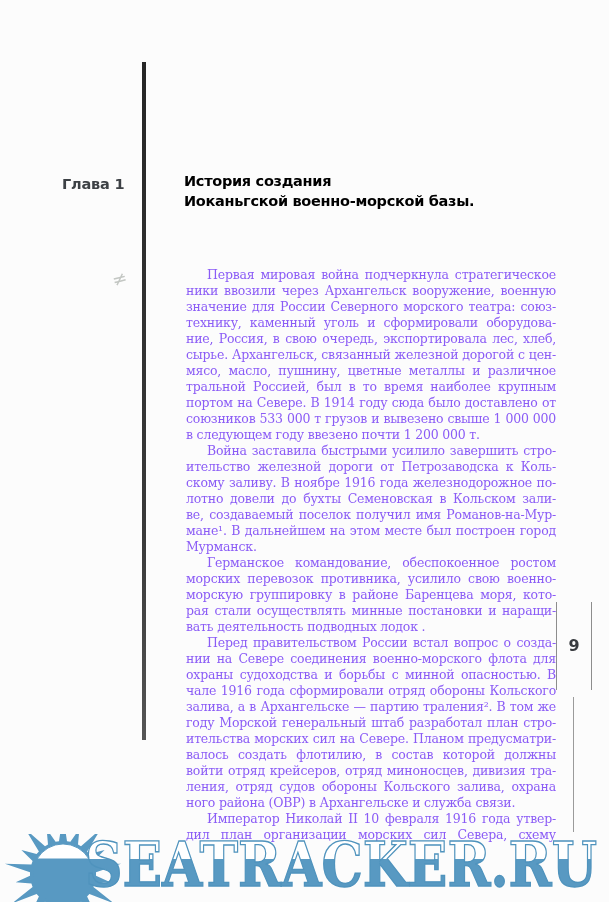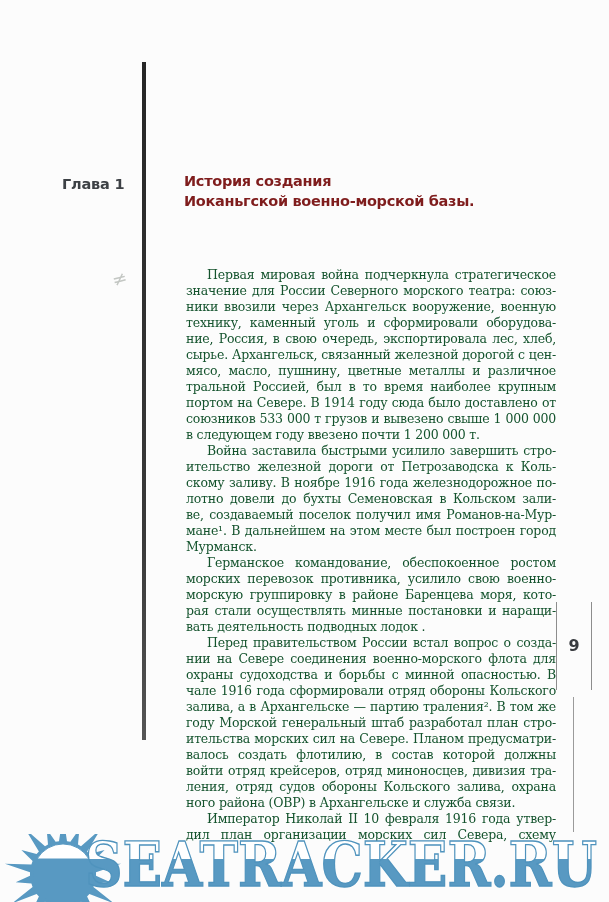--- a/index.html
+++ b/index.html
@@ -18,35 +18,35 @@
   }
   .vrule {
     position: absolute; left: 142px; top: 62px;
     width: 4px; height: 678px;
     background: linear-gradient(#262626, #3a3a3a 70%, #555);
   }
   .heading {
     position: absolute; left: 184px; top: 171px;
     font-family: "DejaVu Sans", "Liberation Sans", sans-serif;
     font-weight: 700; font-size: 14.5px; line-height: 20px;
-    color: #7f1d1d; letter-spacing: -0.3px;
+    color: #000000; letter-spacing: -0.3px;
   }
   .pencil-mark {
     position: absolute; left: 112px; top: 268px;
     font-size: 18px; color: #b6bab6;
     transform: rotate(-14deg);
     font-family: "DejaVu Sans", sans-serif;
     opacity: 0.8;
   }
   .body-text {
     position: absolute; left: 186px; top: 267px;
     width: 370px;
     font-size: 12.5px; line-height: 16px;
     letter-spacing: -0.2px;
-    color: #14532d;
+    color: #8b5cf6;
   }
   .para { margin: 0; }
   .line { text-align: justify; text-align-last: justify; height: 16px; overflow: hidden; }
   .line.pfirst { text-indent: 21px; }
   .line.plast { text-align-last: left; }
   .margin-rule { position: absolute; width: 1px; background: #8d8d8d; }
   .rule-a { left: 556px; top: 602px; height: 88px; }
   .rule-b { left: 591px; top: 602px; height: 88px; }
   .rule-c { left: 573px; top: 697px; height: 135px; background: #9b9b9b; }
   .page-number {
@@ -69,22 +69,22 @@
   <div class="heading">
     <div>История создания</div>
     <div>Иоканьгской военно-морской базы.</div>
   </div>
 
   <div class="pencil-mark">≠</div>
 
   <div class="body-text">
       <div class="para">
         <div class="line pfirst">Первая мировая война подчеркнула стратегическое</div>
+        <div class="line">ники ввозили через Архангельск вооружение, военную</div>
         <div class="line">значение для России Северного морского театра: союз-</div>
-        <div class="line">ники ввозили через Архангельск вооружение, военную</div>
         <div class="line">технику, каменный уголь и сформировали оборудова-</div>
         <div class="line">ние, Россия, в свою очередь, экспортировала лес, хлеб,</div>
         <div class="line">сырье. Архангельск, связанный железной дорогой с цен-</div>
         <div class="line">мясо, масло, пушнину, цветные металлы и различное</div>
         <div class="line">тральной Россией, был в то время наиболее крупным</div>
         <div class="line">портом на Севере. В 1914 году сюда было доставлено от</div>
         <div class="line">союзников 533 000  т грузов и вывезено свыше 1 000 000 т,</div>
         <div class="line plast">в следующем году ввезено почти 1 200 000 т.</div>
       </div>
       <div class="para">

